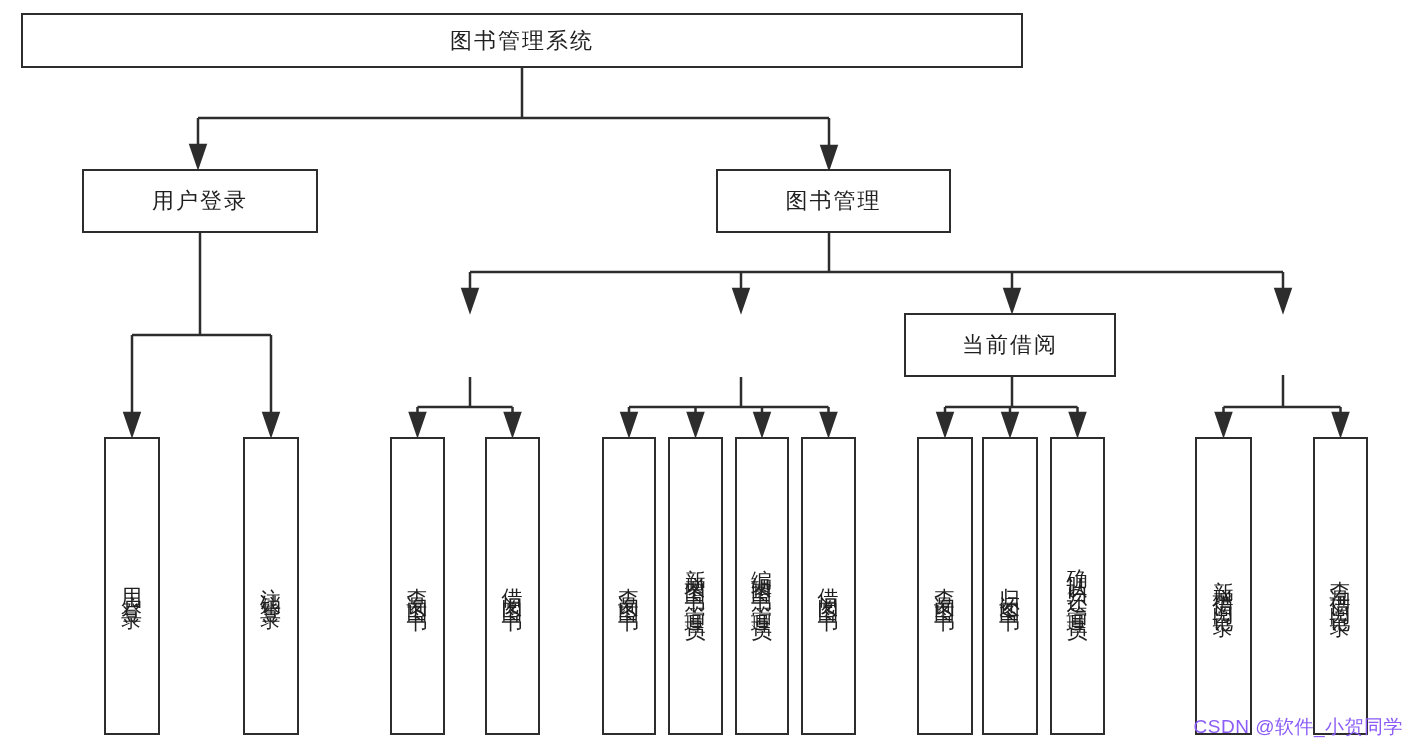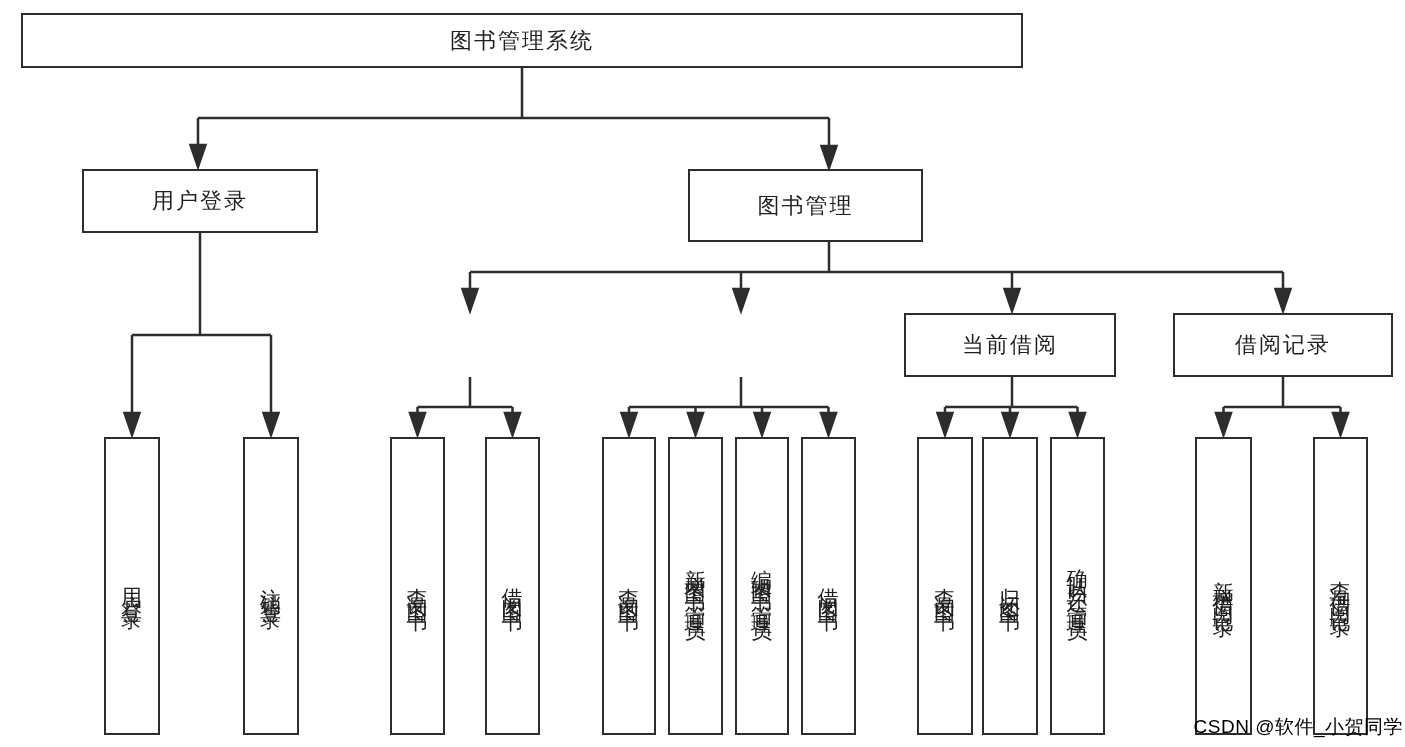--- a/index.html
+++ b/index.html
@@ -39,21 +39,21 @@
     line-height: 1;
     letter-spacing: 7.5px;
     white-space: nowrap;
   }
   .watermark {
     position: absolute;
     top: 714px;
     right: 2px;
     font-size: 19px;
     letter-spacing: 0.5px;
-    color: #000000;
+    color: #8b5cf6;
     white-space: nowrap;
   }
 </style>
 </head>
 <body>
 
 <div class="canvas">
 
   <svg class="connector-layer" viewBox="0 0 1405 747" xmlns="http://www.w3.org/2000/svg">
 
@@ -105,29 +105,26 @@
     </g>
   </svg>
 
   <div class="node h-node root-node" style="left:21px; top:13px; width:1002px; height:55px">
     <span class="lbl">图书管理系统</span>
   </div>
 
   <div class="node h-node" style="left:82px; top:169px; width:236px; height:64px">
     <span class="lbl">用户登录</span>
   </div>
-  <div class="node h-node" style="left:688px; top:169px; width:235px; height:73px">
+  <div class="node h-node" style="left:716px; top:169px; width:235px; height:64px">
     <span class="lbl">图书管理</span>
   </div>
 
   <div class="node h-node" style="left:904px; top:313px; width:212px; height:64px">
     <span class="lbl">当前借阅</span>
-  </div>
-  <div class="node h-node" style="left:1173px; top:313px; width:220px; height:64px">
-    <span class="lbl">借阅记录</span>
   </div>
 
   <div class="node v-node" style="left:104px; top:437px; width:56px; height:298px">
     <span class="lbl">用户登录</span>
   </div>
   <div class="node v-node" style="left:243px; top:437px; width:56px; height:298px">
     <span class="lbl">注销登录</span>
   </div>
 
   <div class="node v-node" style="left:390px; top:437px; width:55px; height:298px">

